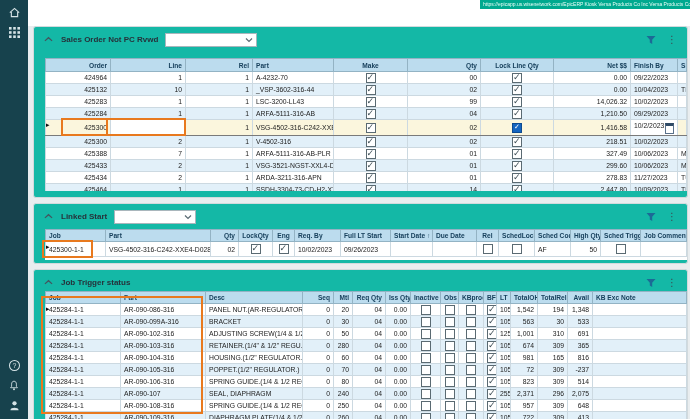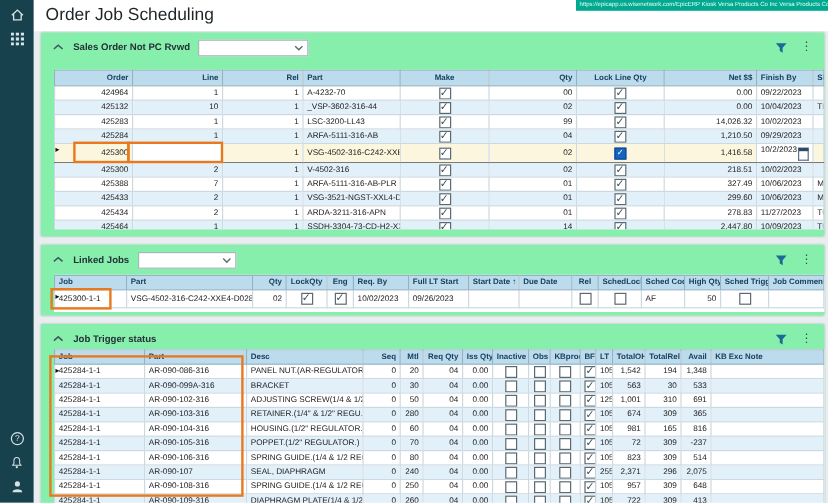--- a/index.html
+++ b/index.html
@@ -12,21 +12,21 @@
   .sidebar{position:absolute;left:0;top:0;width:28px;height:419px;background:#17424d;z-index:10;}
   .side-btn{width:28px;height:20px;display:flex;align-items:center;justify-content:center;cursor:pointer;}
   .side-top{position:absolute;top:2px;left:0;}
   .side-bottom{position:absolute;bottom:4px;left:0;}
   
   .topbar{position:absolute;left:28px;top:0;width:662px;height:26px;background:#fff;z-index:5;}
   .page-title{position:absolute;left:10px;top:5px;font-size:14.5px;color:#1f2428;}
   .ribbon{position:absolute;right:0;top:0;width:210px;height:9px;background:#00a98f;color:#eafff9;
     font-size:5px;line-height:9px;white-space:nowrap;overflow:hidden;padding-left:3px;box-sizing:border-box;}
   
-  .panel{position:absolute;left:33px;width:655px;background:#86efac;border:1px solid #d2dadd;border-radius:3px;box-sizing:border-box;}
+  .panel{position:absolute;left:33px;width:655px;background:#14b8a6;border:1px solid #d2dadd;border-radius:3px;box-sizing:border-box;}
   #panel1{top:26px;height:172px;}
   #panel2{top:203px;height:61px;}
   #panel3{top:269px;height:160px;}
   .panel-head{display:flex;align-items:center;gap:7px;padding:3px 8px 0 8px;height:19px;}
   .chev-btn{width:12px;height:12px;display:flex;align-items:center;justify-content:center;cursor:pointer;}
   .panel-title{font-size:8px;font-weight:bold;color:#26313a;white-space:nowrap;}
   .dropdown{width:92px;height:14px;background:#fff;border:1px solid #a9b6bc;display:flex;align-items:center;
     justify-content:space-between;padding:0 3px;box-sizing:border-box;cursor:pointer;}
   .dd-value{font-size:7px;color:#333;}
   .head-spacer{flex:1;}
@@ -107,21 +107,20 @@
     <div class="side-btn">
       <svg width="13" height="13" viewBox="0 0 14 14">
           <circle cx="7" cy="4.6" r="2.3" fill="#d5e3e6"></circle>
           <path d="M2.6 12 C2.6 8.6 11.4 8.6 11.4 12 Z" fill="#d5e3e6"></path>
         </svg>
     </div>
   </div>
 </div>
 
 <div class="topbar">
-  <div class="page-title">Order Job Scheduling</div>
   <div class="ribbon">https://epicapp.us.wisenetwork.com/EpicERP    Kiosk    Versa Products Co Inc    Versa Products Co</div>
 </div>
 
 <div class="panel" id="panel1">
   <div class="panel-head">
     <span class="chev-btn">
       <svg width="9" height="7" viewBox="0 0 10 7">
           <polyline points="1,5 5,1.5 9,5" stroke="#44555e" stroke-width="1.4" fill="none"></polyline>
         </svg>
     </span>
@@ -294,21 +293,21 @@
     </div>
 </div>
 
 <div class="panel" id="panel2">
   <div class="panel-head">
     <span class="chev-btn">
       <svg width="9" height="7" viewBox="0 0 10 7">
           <polyline points="1,5 5,1.5 9,5" stroke="#44555e" stroke-width="1.4" fill="none"></polyline>
         </svg>
     </span>
-    <span class="panel-title">Linked Jobs</span>
+    <span class="panel-title">Linked Start</span>
     <span class="dropdown" style="width:82px;">
       <span class="dd-value"></span>
       <svg width="8" height="6" viewBox="0 0 8 6">
           <polyline points="1,1.5 4,4.5 7,1.5" stroke="#5a6a72" stroke-width="1.2" fill="none"></polyline>
         </svg>
     </span>
     <span class="head-spacer"></span>
     <span class="icon-btn">
       <svg width="10" height="10" viewBox="0 0 10 10">
           <path d="M0.5 1 H9.5 L6.2 4.8 V9 L3.8 7.6 V4.8 Z" fill="#1c6a96"></path>

